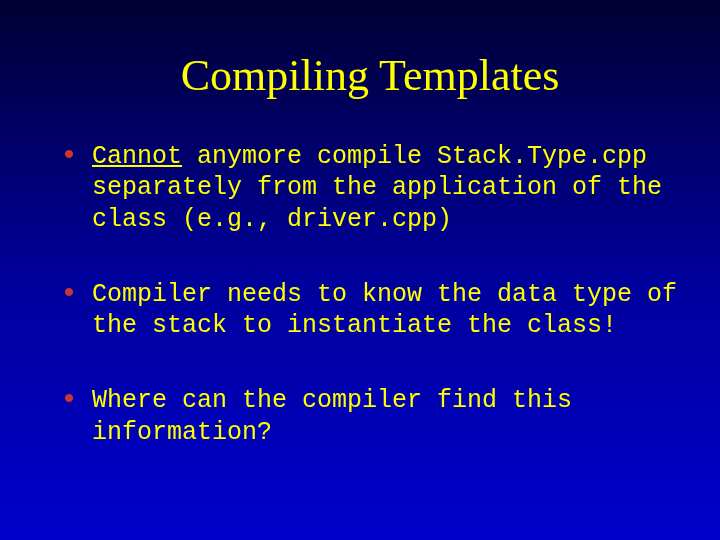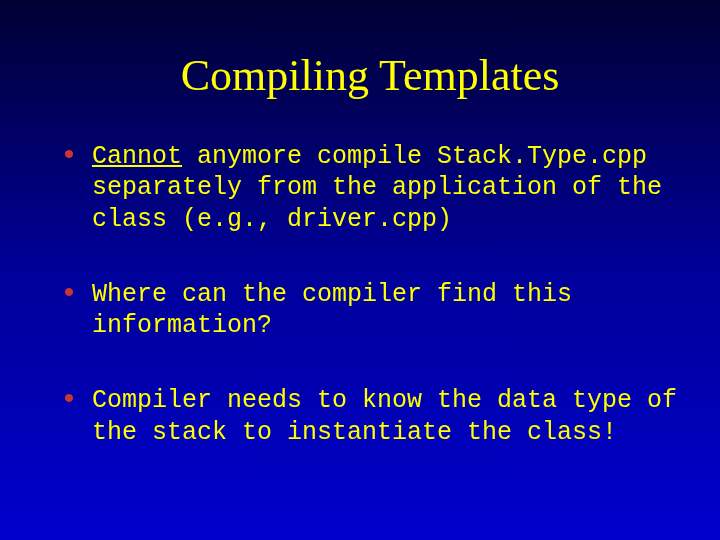--- a/index.html
+++ b/index.html
@@ -57,19 +57,19 @@
 </head>
 <body>
 
 <div class="slide">
   <h1 class="title">Compiling Templates</h1>
   <ul class="bullets">
     <li>
       <span class="underline">Cannot</span><span> anymore compile Stack.Type.cpp separately from the application of the class (e.g., driver.cpp)</span>
     </li>
     <li>
-      <span>Where can the compiler find this information?</span>
+      <span>Compiler needs to know the data type of the stack to instantiate the class!</span>
     </li>
     <li>
-      <span>Compiler needs to know the data type of the stack to instantiate the class!</span>
+      <span>Where can the compiler find this information?</span>
     </li>
   </ul>
 </div>
 
 </body></html>

